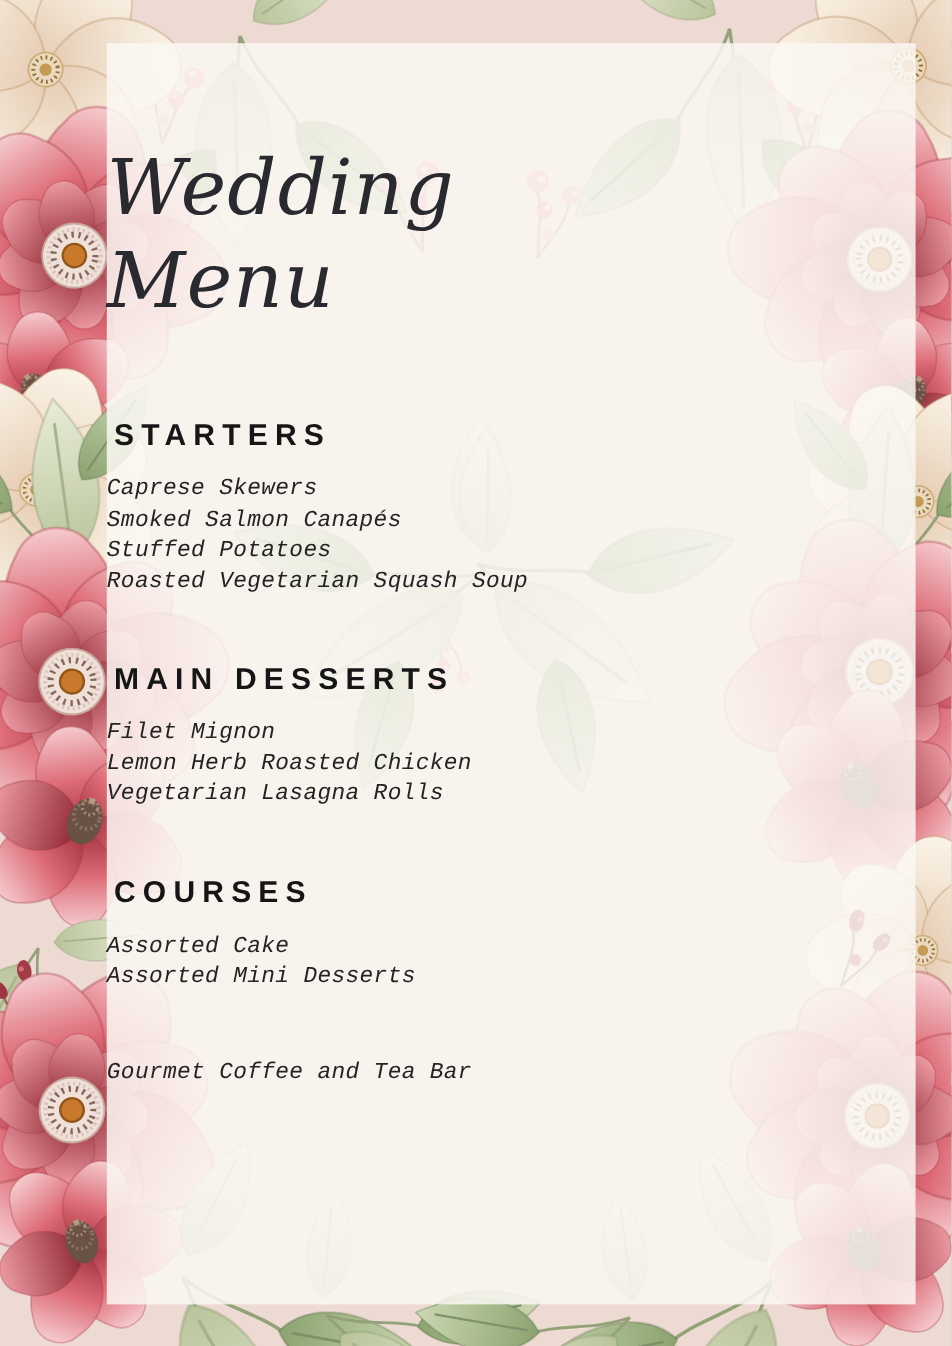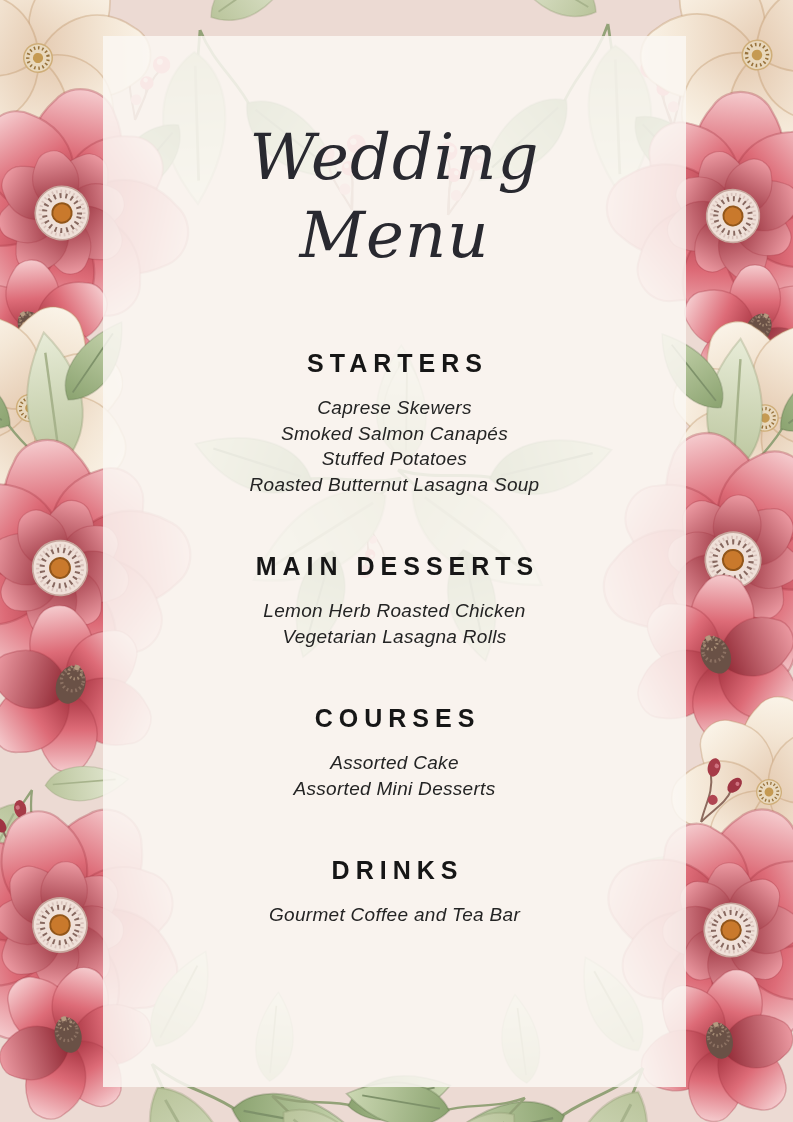--- a/index.html
+++ b/index.html
@@ -2,34 +2,34 @@
 <html><head>
 <meta charset="utf-8">
 <style>
   html,body{margin:0;padding:0;background:#d8cfc9;}
   .canvas{
     position:relative;width:793px;height:1122px;overflow:hidden;
     background:#ecdad3;font-family:"Liberation Sans",sans-serif;
   }
   .floral{position:absolute;left:0;top:0;}
   .panel{
-    position:absolute;left:103px;top:36px;width:583px;height:1051px;
-    background:rgba(250,247,242,0.86);text-align:center;box-sizing:border-box;
+    position:absolute;left:89px;top:36px;width:674px;height:1051px;
+    background:rgba(250,247,242,0.86);text-align:left;box-sizing:border-box;
   }
   .title{
     margin:82px 0 0;font-family:"DejaVu Serif",serif;font-style:italic;font-weight:500;
     font-size:64px;line-height:78px;color:#292930;letter-spacing:1px;
   }
   .sections{margin-top:74px;}
   .menu-section{margin:0 0 54px;}
   .section-heading{
     margin:0 0 17px;font-size:25px;font-weight:bold;color:#161616;
     letter-spacing:6px;padding-left:6px;line-height:30px;
   }
-  .section-items{list-style:none;margin:0;padding:0;}
+  .section-items{list-style:none;margin:0;padding:0;font-family:Liberation Mono, monospace;}
   .menu-item{
     font-style:italic;font-size:19px;line-height:25.5px;color:#242424;letter-spacing:.3px;
   }
 </style>
 </head>
 <body>
 
 <div class="canvas">
 
   <svg class="floral" width="793" height="1122" viewBox="0 0 793 1122" aria-hidden="true">
@@ -202,41 +202,41 @@
       <span>Wedding</span><br>
       <span>Menu</span>
     </h1>
     <div class="sections" id="sections-root">
   <section class="menu-section">
     <h2 class="section-heading">STARTERS</h2>
     <ul class="section-items">
             <li class="menu-item">Caprese Skewers</li>
             <li class="menu-item">Smoked Salmon Canapés</li>
             <li class="menu-item">Stuffed Potatoes</li>
-            <li class="menu-item">Roasted Butternut Lasagna Soup</li>
+            <li class="menu-item">Roasted Vegetarian Squash Soup</li>
           </ul>
   </section>
 
   <section class="menu-section">
     <h2 class="section-heading">MAIN DESSERTS</h2>
     <ul class="section-items">
+            <li class="menu-item">Filet Mignon</li>
             <li class="menu-item">Lemon Herb Roasted Chicken</li>
             <li class="menu-item">Vegetarian Lasagna Rolls</li>
           </ul>
   </section>
 
   <section class="menu-section">
     <h2 class="section-heading">COURSES</h2>
     <ul class="section-items">
             <li class="menu-item">Assorted Cake</li>
             <li class="menu-item">Assorted Mini Desserts</li>
           </ul>
   </section>
 
   <section class="menu-section">
-    <h2 class="section-heading">DRINKS</h2>
     <ul class="section-items">
             <li class="menu-item">Gourmet Coffee and Tea Bar</li>
           </ul>
   </section>
 </div>
   </div>
 </div>
 
 </body></html>

